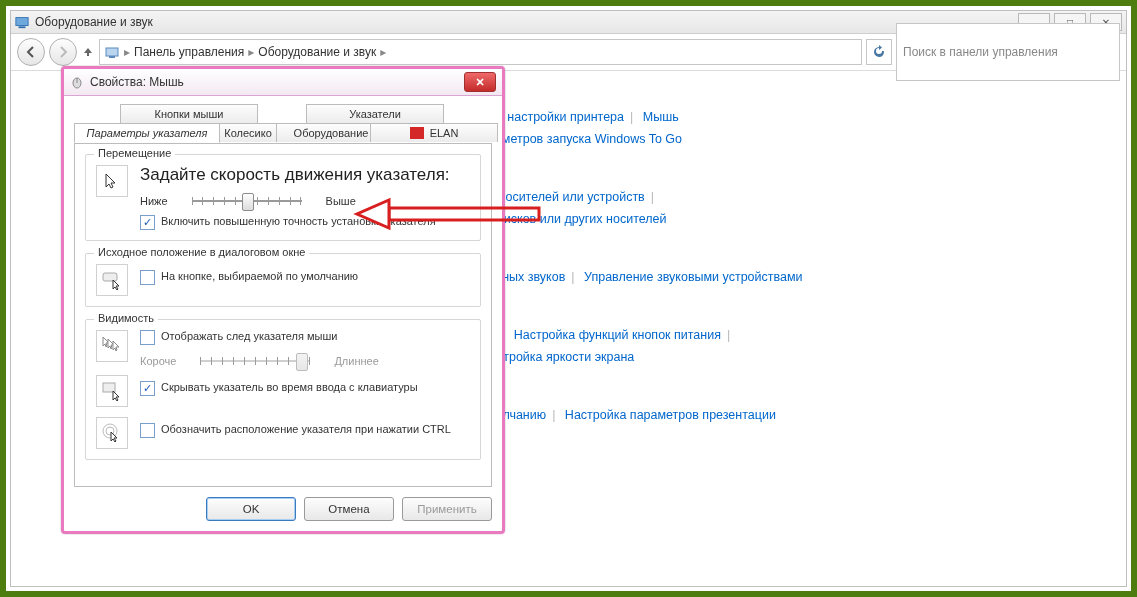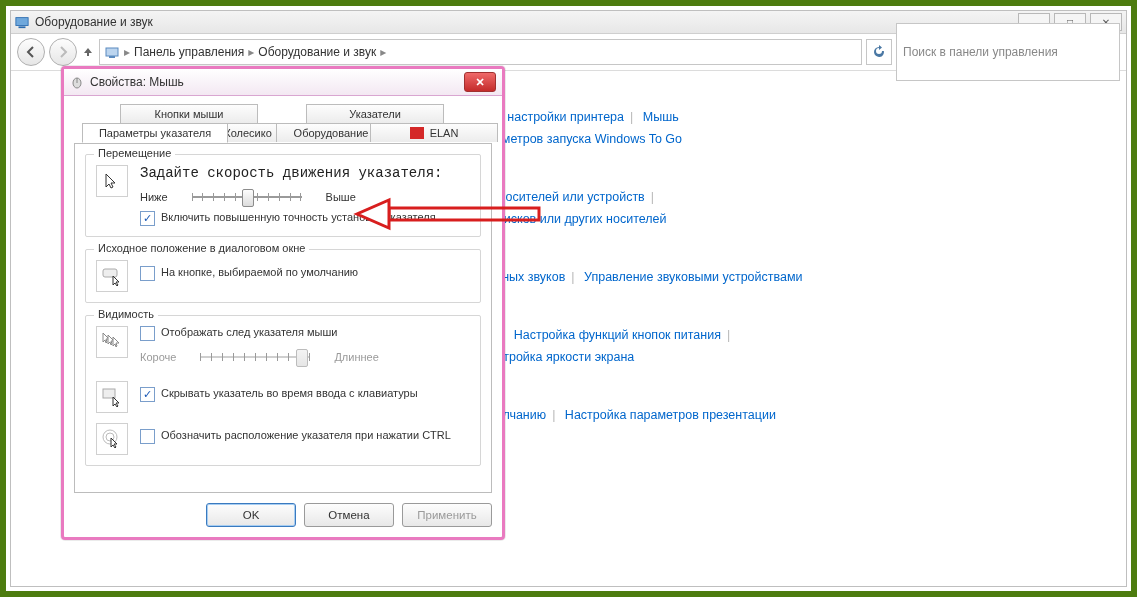--- a/index.html
+++ b/index.html
@@ -34,21 +34,21 @@
   .dlg-title{height:26px;background:linear-gradient(#fff,#f3e8f2);display:flex;align-items:center;padding:0 6px;border-bottom:1px solid #d9a6d1;font-size:12px;color:#333;}
   .dlg-title .ico{width:14px;height:14px;margin-right:6px;}
   .dlg-title .spacer{flex:1;}
   .dlg-close{width:30px;height:18px;border:1px solid #a03030;border-radius:3px;background:linear-gradient(#ef6a6a,#c42b2b);color:#fff;display:flex;align-items:center;justify-content:center;font-weight:bold;font-size:11px;}
   .dlg-body{padding:8px 10px 4px 10px;}
   
   .tabs{position:relative;height:40px;}
   .tab{position:absolute;height:18px;border:1px solid #bcbcbc;border-bottom:none;background:linear-gradient(#fdfdfd,#ececec);font-size:11px;display:flex;align-items:center;justify-content:center;padding:0 8px;color:#333;cursor:default;}
   .tab.top1{left:46px;top:0;width:120px;}
   .tab.top2{left:232px;top:0;width:120px;}
-  .tab.b1{left:8px;top:19px;width:128px;background:#fff;border-bottom:1px solid #fff;z-index:3;}
+  .tab.b1{left:0;top:19px;width:128px;background:#fff;border-bottom:1px solid #fff;z-index:3;font-style:italic;}
   .tab.b2{left:130px;top:19px;width:70px;}
   .tab.b3{left:202px;top:19px;width:92px;}
   .tab.b4{left:296px;top:19px;width:110px;}
   .tab.b4 .elan-ic{width:14px;height:12px;background:#d42828;margin-right:6px;display:inline-block;}
   .tab-page{border:1px solid #bcbcbc;margin-top:-1px;padding:10px 10px 14px 10px;background:#fff;}
   
   .group{border:1px solid #d6d6d6;border-radius:2px;padding:10px 10px 10px 10px;margin-bottom:12px;position:relative;}
   .group > .legend{position:absolute;top:-8px;left:8px;background:#fff;padding:0 4px;font-size:11px;color:#333;}
   .glyph-box{width:30px;height:30px;border:1px solid #d0d0d0;display:flex;align-items:center;justify-content:center;flex:0 0 30px;}
   .hstack{display:flex;align-items:flex-start;gap:12px;}
@@ -189,21 +189,21 @@
 
        <div class="group">
          <span class="legend">Перемещение</span>
          <div class="hstack">
            <div class="glyph-box">
              <svg width="18" height="18" viewBox="0 0 18 18">
                   <path d="M3 2l0 13 3-3 2 4 2-1-2-4 4 0z" fill="#fff" stroke="#333"></path>
                 </svg>
            </div>
            <div style="flex:1">
-             <div style="font-size:14px;font-family:Liberation Mono, monospace;">Задайте скорость движения указателя:</div>
+             <div style="font-size:17px;">Задайте скорость движения указателя:</div>
              <div class="slider-row">
                <span>Ниже</span>
                <div class="slider">
                  <div class="track"></div>
                  <div class="ticks">
                       <span></span>
                       <span></span>
                       <span></span>
                       <span></span>
                       <span></span>
@@ -238,21 +238,21 @@
            <label class="check" style="margin-top:6px">
              <span class="cbox"></span>
              <span>На кнопке, выбираемой по умолчанию</span>
            </label>
          </div>
        </div>
 
        <div class="group">
          <span class="legend">Видимость</span>
 
-         <div class="hstack" style="margin-bottom:10px">
+         <div class="hstack" style="">
            <div class="glyph-box">
              <svg width="22" height="22" viewBox="0 0 22 22">
                   <g stroke="#888" fill="#fff">
                     <path d="M2 2l0 9 2-2 1 3 1-1-1-3 3 0z"></path>
                     <path d="M7 4l0 9 2-2 1 3 1-1-1-3 3 0z"></path>
                     <path d="M12 6l0 9 2-2 1 3 1-1-1-3 3 0z"></path>
                   </g>
                 </svg>
            </div>
            <div style="flex:1">

